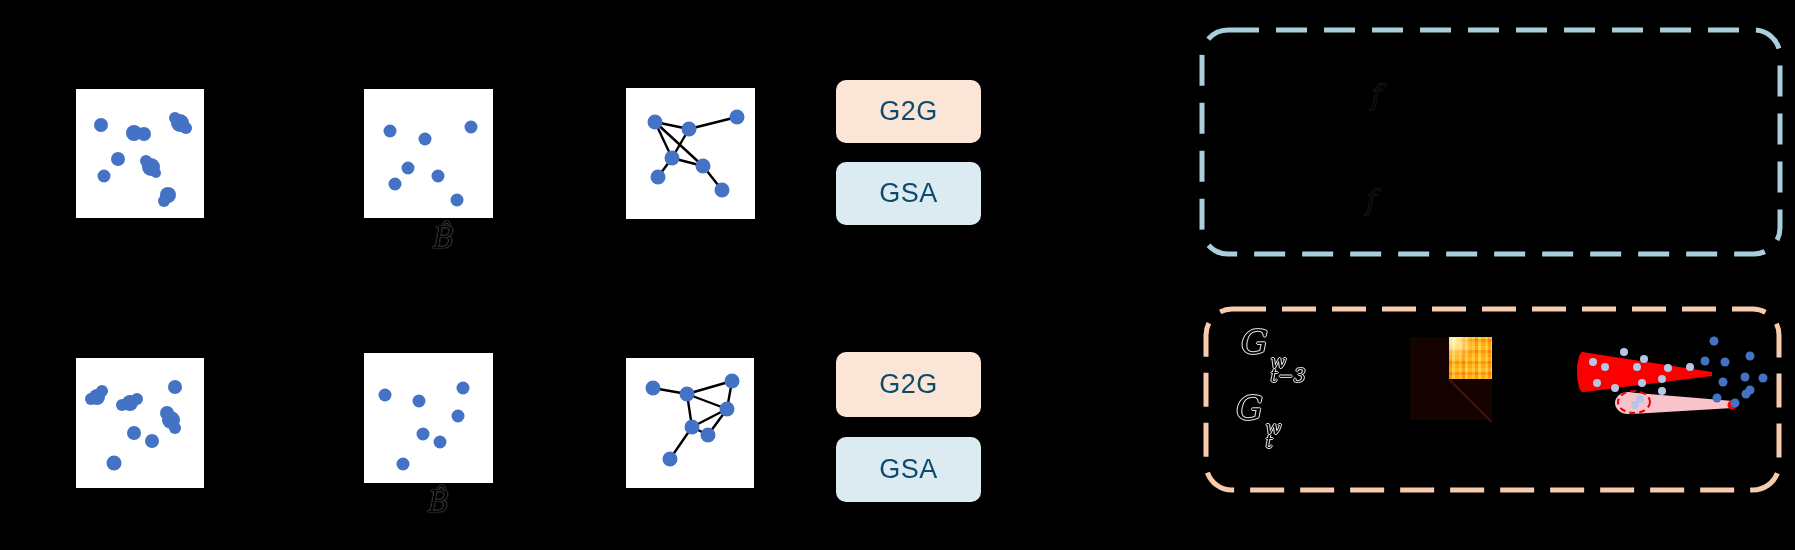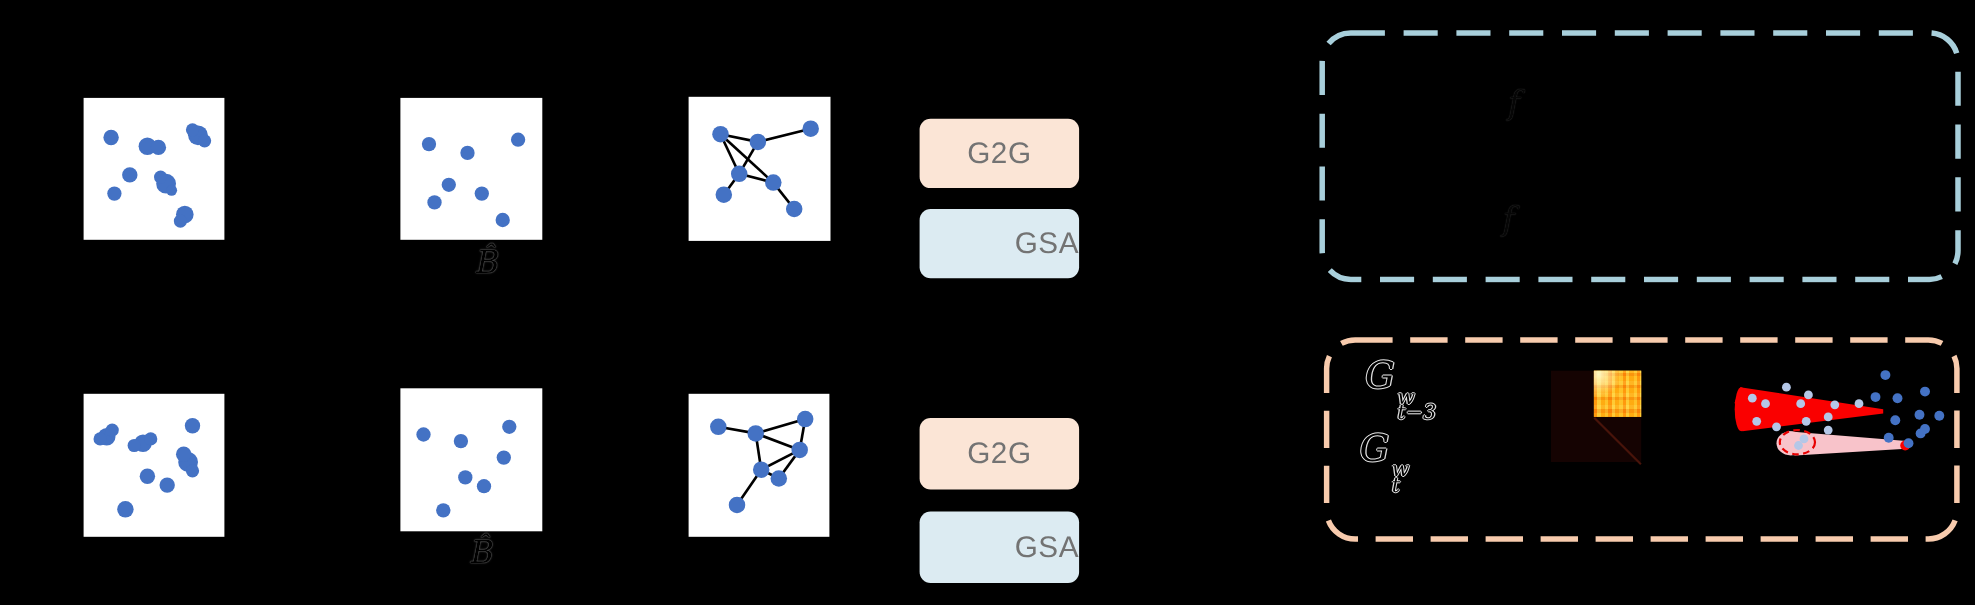--- a/index.html
+++ b/index.html
@@ -1,22 +1,22 @@
 <!DOCTYPE html>
 <html><head>
 <meta charset="utf-8">
 <style>
   html,body{margin:0;padding:0;background:#000;}
   .canvas{position:relative;width:1795px;height:550px;background:#000;overflow:hidden;
           font-family:"Liberation Sans",sans-serif;}
   .panel{position:absolute;background:#fff;}
   .module{position:absolute;border-radius:10px;display:flex;align-items:center;justify-content:center;
-          font-size:27px;color:#737373;letter-spacing:.5px;margin-top:28px;}
+          font-size:27px;color:#0c4a6e;letter-spacing:.5px;}
   .module.g2g{background:#fbe5d6;}
-  .module.gsa{background:#dcebf2;justify-content:flex-end;}
+  .module.gsa{background:#dcebf2;}
   .dashedbox{position:absolute;}
   .mathhat{position:absolute;font-family:"DejaVu Serif",serif;font-style:italic;font-size:29px;
            color:#000;text-shadow:0 0 1px rgba(255,255,255,.55),0 0 2px rgba(255,255,255,.25);}
   .faint{position:absolute;font-family:"DejaVu Serif",serif;font-style:italic;font-size:30px;
          color:#060606;text-shadow:0 0 1px rgba(255,255,255,.28);}
   .glabel{position:absolute;font-family:"DejaVu Serif",serif;font-style:italic;font-size:34px;color:#000;
           text-shadow:-1px 0 0 rgba(255,255,255,.85),1px 0 0 rgba(255,255,255,.85),
                       0 -1px 0 rgba(255,255,255,.85),0 1px 0 rgba(255,255,255,.85);}
   .glabel .ss{display:inline-flex;flex-direction:column;vertical-align:-14px;line-height:.75;
               font-size:19px;margin-left:2px;}

